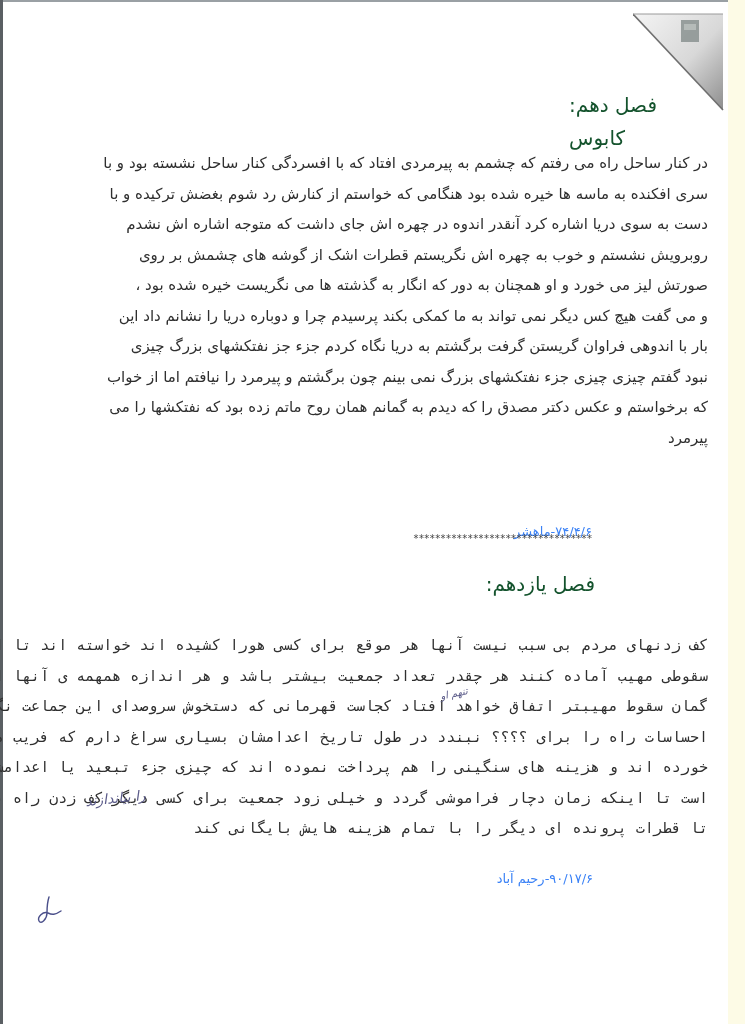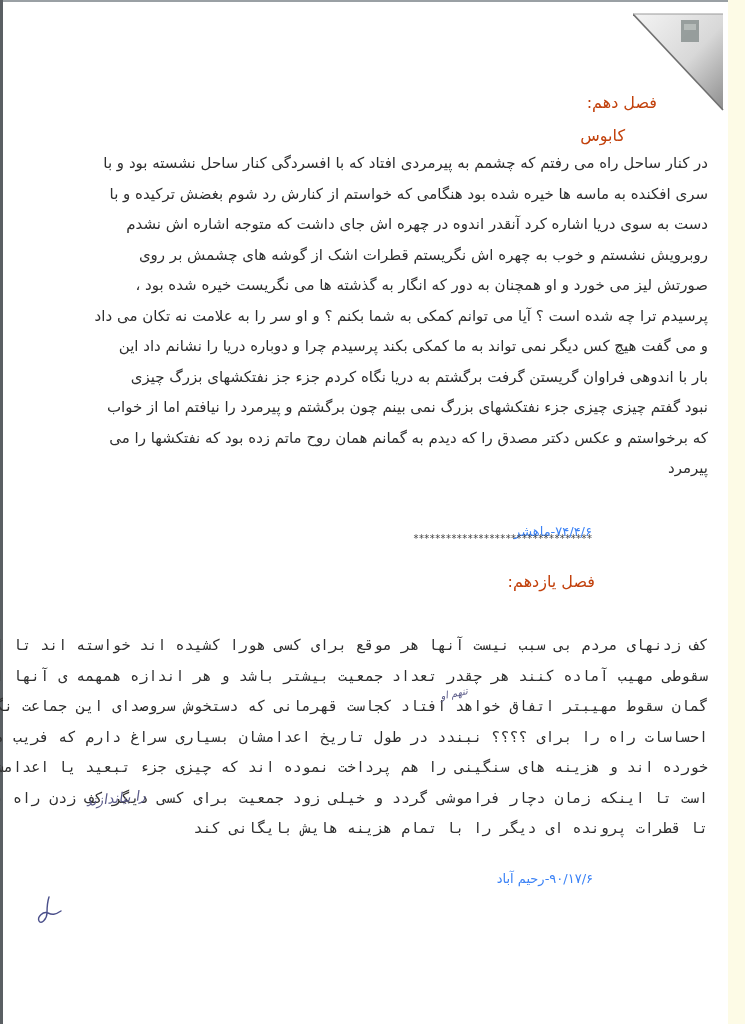--- a/index.html
+++ b/index.html
@@ -41,22 +41,22 @@
     }
     .corner-fold {
       position: absolute;
       left: 633px; top: 12px;
       width: 95px; height: 100px;
     }
     .heading {
       position: absolute;
       direction: rtl;
       text-align: right;
-      font-size: 16px;
-      color: #c2410c;
+      font-size: 20px;
+      color: #14532d;
     }
     .para {
       position: absolute;
       right: 37px;
       width: 640px;
       direction: rtl;
       text-align: justify;
       text-align-last: right;
       font-size: 15px;
       line-height: 30.5px;
@@ -119,21 +119,20 @@
 
   <div class="heading" style="right:88px; top:93px;">فصل دهم:</div>
   <div class="heading" style="right:120px; top:126px;">کابوس</div>
 
   <div class="para" style="top:148px;">
     <span class="line">در کنار ساحل راه می رفتم که چشمم به پیرمردی افتاد که با افسردگی کنار ساحل نشسته بود و با</span>
     <span class="line">سری افکنده به ماسه ها خیره شده بود هنگامی که خواستم از کنارش رد شوم بغضش ترکیده و با</span>
     <span class="line">دست به سوی دریا اشاره کرد آنقدر اندوه در چهره اش جای داشت که متوجه اشاره اش نشدم</span>
     <span class="line">روبرویش نشستم و خوب به چهره اش نگریستم قطرات اشک از گوشه های چشمش بر روی</span>
     <span class="line">صورتش لیز می خورد و او همچنان به دور که انگار به گذشته ها می نگریست خیره شده بود ،</span>
-    <span class="line">پرسیدم ترا چه شده است ؟ آیا می توانم کمکی به شما بکنم ؟ و او سر را به علامت نه تکان می داد</span>
     <span class="line">و می گفت هیچ کس دیگر نمی تواند به ما کمکی بکند پرسیدم چرا و دوباره دریا را نشانم داد این</span>
     <span class="line">بار با اندوهی فراوان گریستن گرفت برگشتم به دریا نگاه کردم جزء جز نفتکشهای بزرگ چیزی</span>
     <span class="line">نبود گفتم چیزی چیزی جزء نفتکشهای بزرگ نمی بینم چون برگشتم و پیرمرد را نیافتم اما از خواب</span>
     <span class="line">که برخواستم و عکس دکتر مصدق را که دیدم به گمانم همان روح ماتم زده بود که نفتکشها را می</span>
     <span class="line">پیرمرد</span>
   </div>
 
   <div class="sig" style="right:153px; top:489px;">۷۴/۴/۶-ماهشر</div>
 
   <div class="divider">*********************************</div>

